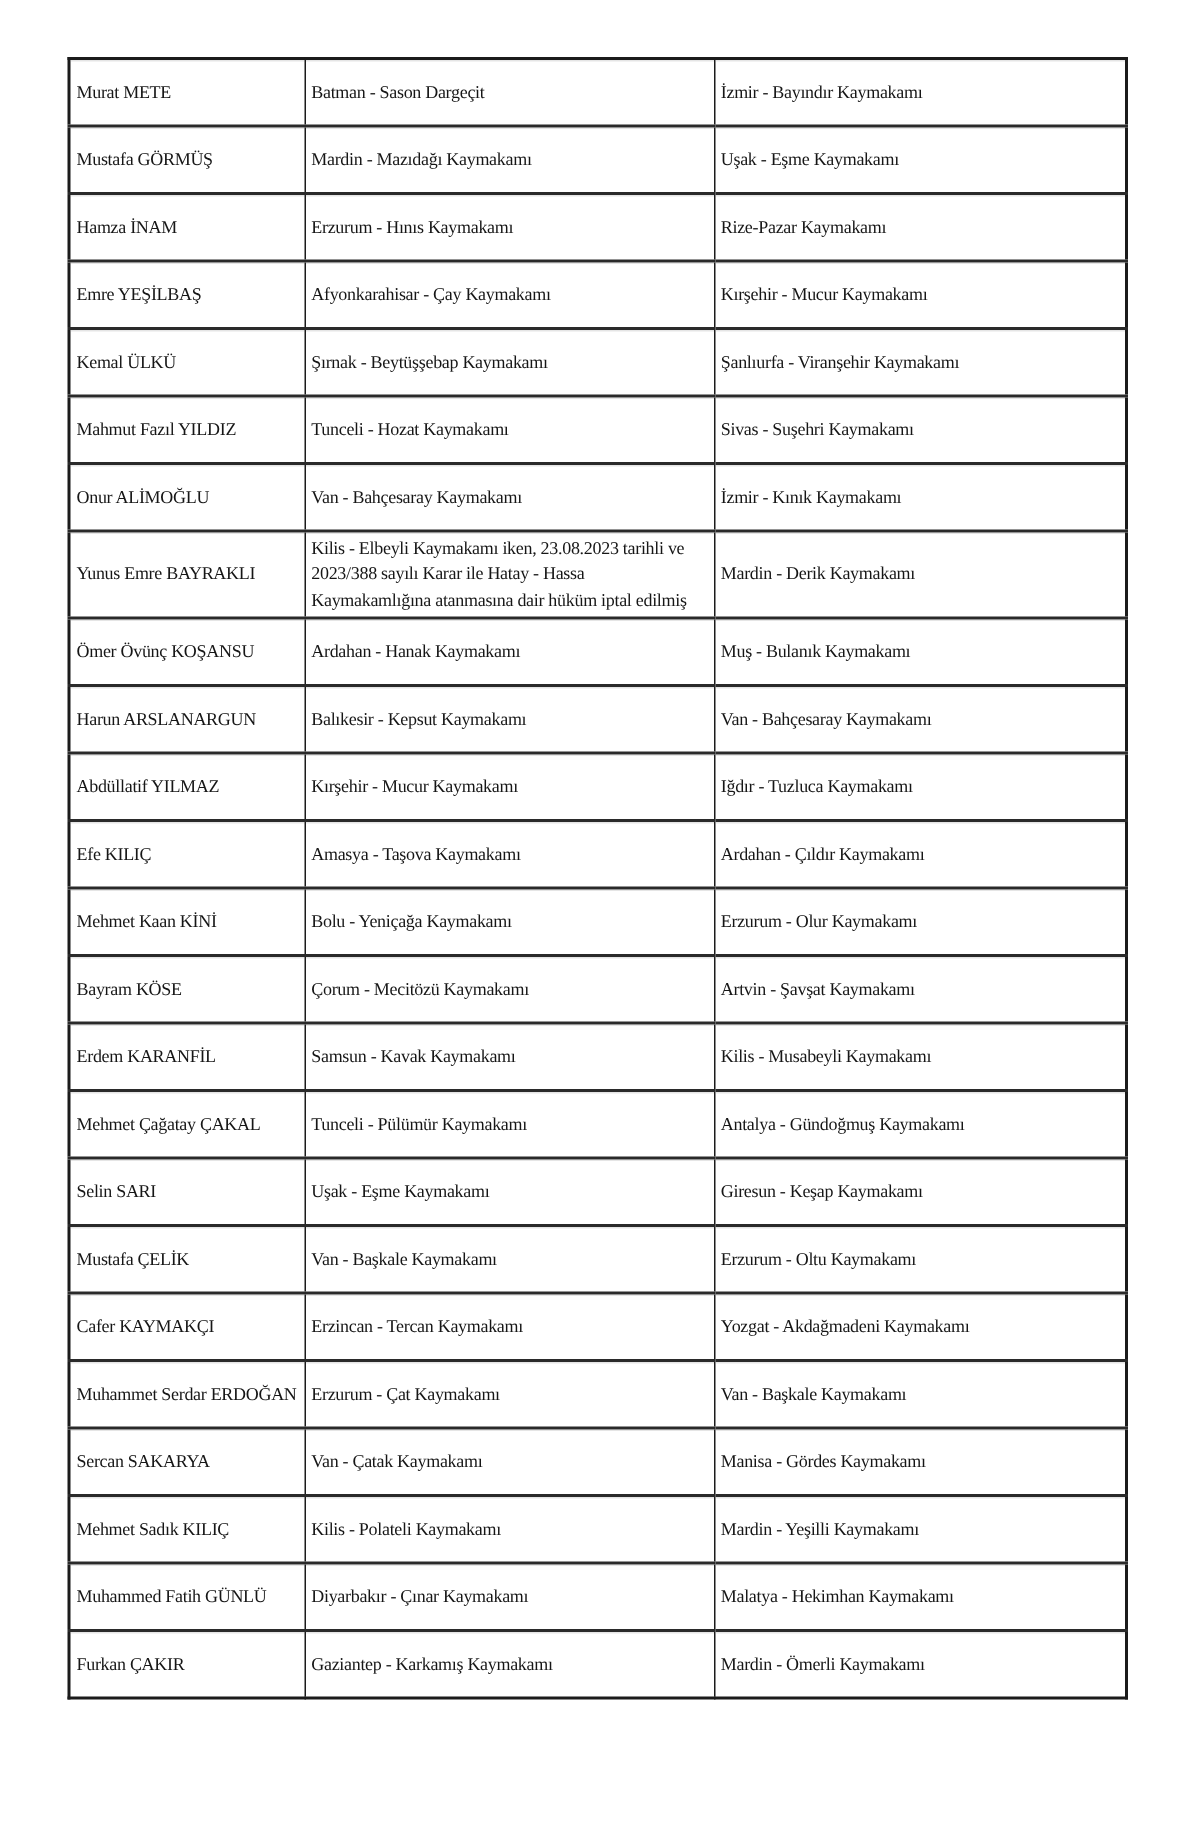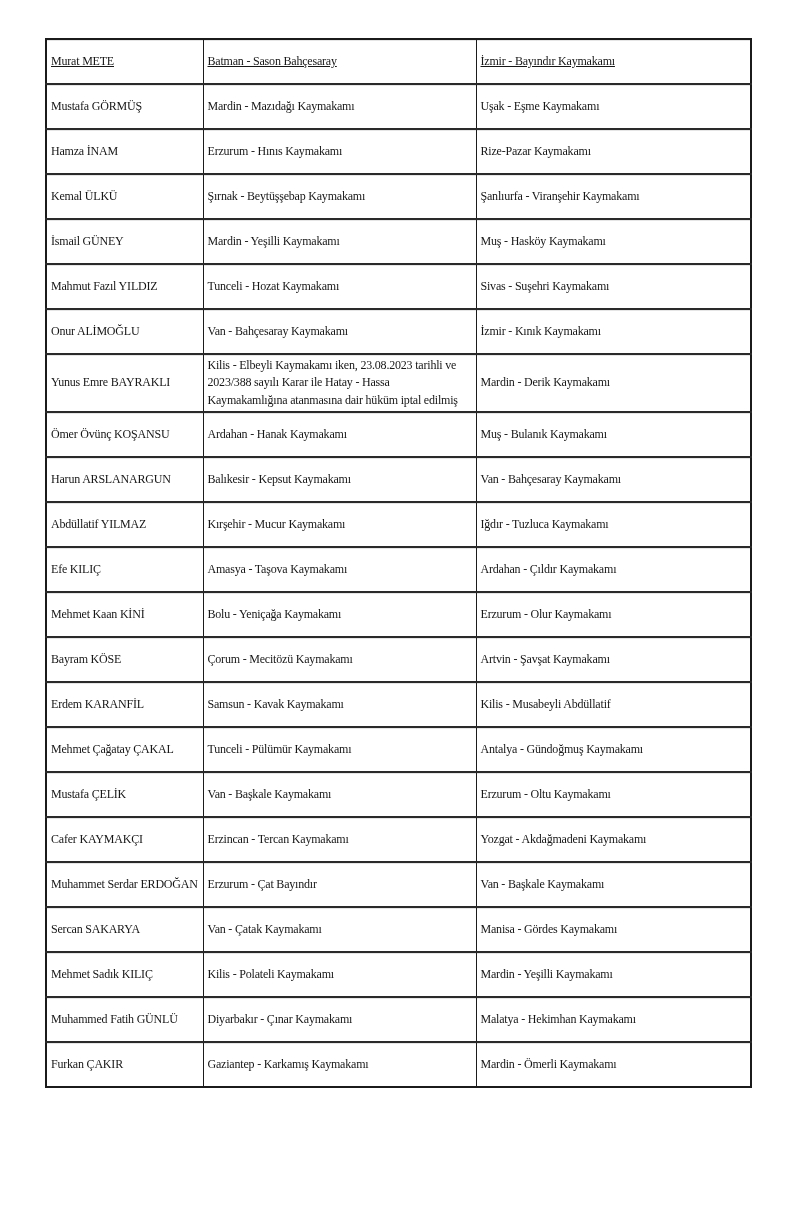--- a/index.html
+++ b/index.html
@@ -42,67 +42,66 @@
     padding: 2px 4px 2px 4px;
     font-size: 12px;
     line-height: 1.45;
     letter-spacing: -0.2px;
     color: #161616;
     box-shadow: inset 0 1px 0 rgba(0,0,0,0.10);
     overflow: hidden;
   }
   table.appointments tr:first-child td {
     border-top: none;
-    text-decoration: underline;
   }
   table.appointments td.name-cell {
     white-space: nowrap;
   }
 </style>
 </head>
 <body>
 
 <div class="scan-page">
   <table class="appointments">
     <colgroup>
       <col class="c1">
       <col class="c2">
       <col class="c3">
     </colgroup>
     <tbody id="table-body">
   <tr>
     <td class="name-cell">Murat METE</td>
-    <td>Batman - Sason Bahçesaray</td>
+    <td>Batman - Sason Dargeçit</td>
     <td>İzmir - Bayındır Kaymakamı</td>
   </tr>
 
   <tr>
     <td class="name-cell">Mustafa GÖRMÜŞ</td>
     <td>Mardin - Mazıdağı Kaymakamı</td>
     <td>Uşak - Eşme Kaymakamı</td>
   </tr>
 
   <tr>
     <td class="name-cell">Hamza İNAM</td>
     <td>Erzurum - Hınıs Kaymakamı</td>
     <td>Rize-Pazar Kaymakamı</td>
   </tr>
 
+  <tr>
+    <td class="name-cell">Emre YEŞİLBAŞ</td>
+    <td>Afyonkarahisar - Çay Kaymakamı</td>
+    <td>Kırşehir - Mucur Kaymakamı</td>
+  </tr>
 
   <tr>
     <td class="name-cell">Kemal ÜLKÜ</td>
     <td>Şırnak - Beytüşşebap Kaymakamı</td>
     <td>Şanlıurfa - Viranşehir Kaymakamı</td>
   </tr>
 
-  <tr>
-    <td class="name-cell">İsmail GÜNEY</td>
-    <td>Mardin - Yeşilli Kaymakamı</td>
-    <td>Muş - Hasköy Kaymakamı</td>
-  </tr>
 
   <tr>
     <td class="name-cell">Mahmut Fazıl YILDIZ</td>
     <td>Tunceli - Hozat Kaymakamı</td>
     <td>Sivas - Suşehri Kaymakamı</td>
   </tr>
 
   <tr>
     <td class="name-cell">Onur ALİMOĞLU</td>
     <td>Van - Bahçesaray Kaymakamı</td>
@@ -148,46 +147,51 @@
 
   <tr>
     <td class="name-cell">Bayram KÖSE</td>
     <td>Çorum - Mecitözü Kaymakamı</td>
     <td>Artvin - Şavşat Kaymakamı</td>
   </tr>
 
   <tr>
     <td class="name-cell">Erdem KARANFİL</td>
     <td>Samsun - Kavak Kaymakamı</td>
-    <td>Kilis - Musabeyli Abdüllatif</td>
+    <td>Kilis - Musabeyli Kaymakamı</td>
   </tr>
 
   <tr>
     <td class="name-cell">Mehmet Çağatay ÇAKAL</td>
     <td>Tunceli - Pülümür Kaymakamı</td>
     <td>Antalya - Gündoğmuş Kaymakamı</td>
   </tr>
 
+  <tr>
+    <td class="name-cell">Selin SARI</td>
+    <td>Uşak - Eşme Kaymakamı</td>
+    <td>Giresun - Keşap Kaymakamı</td>
+  </tr>
 
   <tr>
     <td class="name-cell">Mustafa ÇELİK</td>
     <td>Van - Başkale Kaymakamı</td>
     <td>Erzurum - Oltu Kaymakamı</td>
   </tr>
 
 
   <tr>
     <td class="name-cell">Cafer KAYMAKÇI</td>
     <td>Erzincan - Tercan Kaymakamı</td>
     <td>Yozgat - Akdağmadeni Kaymakamı</td>
   </tr>
 
   <tr>
     <td class="name-cell">Muhammet Serdar ERDOĞAN</td>
-    <td>Erzurum - Çat Bayındır</td>
+    <td>Erzurum - Çat Kaymakamı</td>
     <td>Van - Başkale Kaymakamı</td>
   </tr>
 
   <tr>
     <td class="name-cell">Sercan SAKARYA</td>
     <td>Van - Çatak Kaymakamı</td>
     <td>Manisa - Gördes Kaymakamı</td>
   </tr>
 
   <tr>

